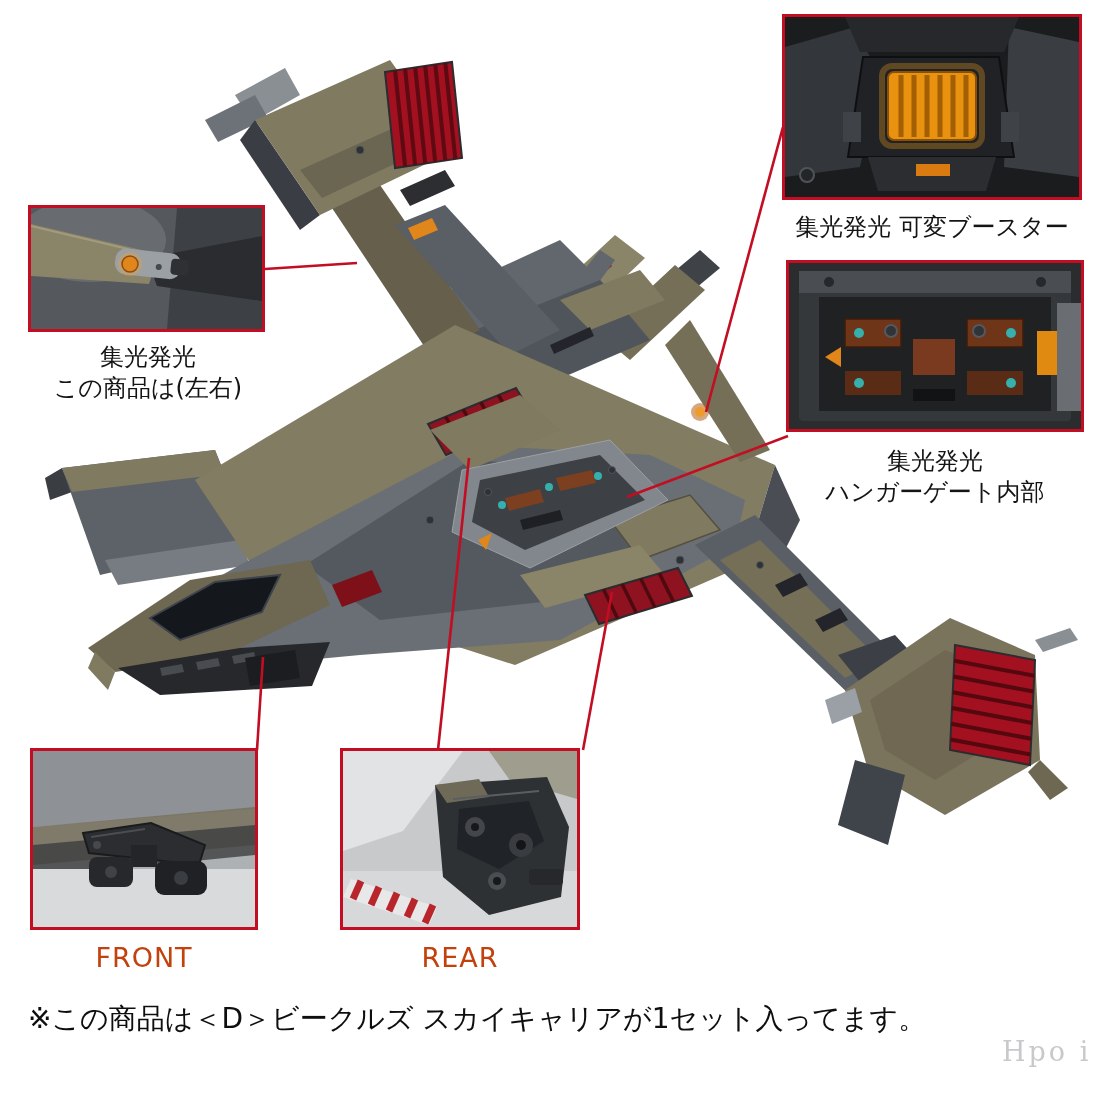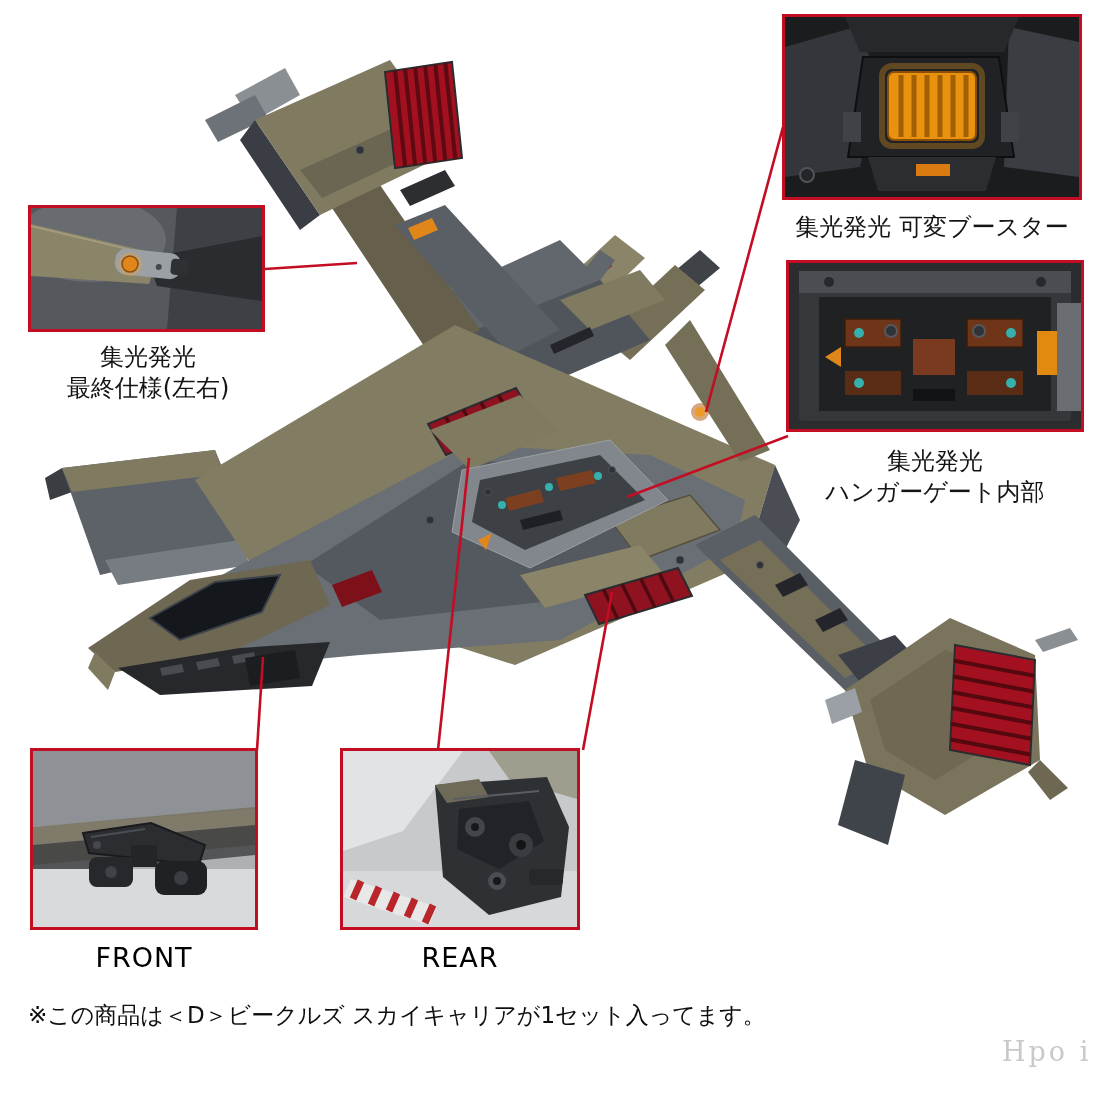--- a/index.html
+++ b/index.html
@@ -16,24 +16,24 @@
   }
   .inset svg{display:block;width:100%;height:100%;}
   .callout-label{
     position:absolute;z-index:5;font-size:24px;line-height:31px;
     text-align:center;font-weight:500;color:#141414;white-space:nowrap;
   }
   .callout-label span{display:block;}
   .left-align{text-align:left;}
   .caps-label{
     position:absolute;z-index:5;font-size:27px;letter-spacing:1px;
-    text-align:center;color:#000000;font-weight:400;
+    text-align:center;color:#c2410c;font-weight:400;
   }
   .note-line{
-    position:absolute;z-index:5;left:28px;font-size:23px;color:#0e0e0e;
+    position:absolute;z-index:5;left:28px;font-size:28px;color:#0e0e0e;
     font-weight:500;white-space:nowrap;
   }
   .watermark{
     position:absolute;z-index:5;font-size:27px;letter-spacing:3px;
     color:#c8c9cb;font-family:"DejaVu Serif","Liberation Serif",serif;text-align:right;
   }
   .leader{stroke:var(--accent,#c30d23);stroke-width:2.6;fill:none;}
 </style>
 </head>
 <body>
@@ -206,21 +206,21 @@
         <rect x="84" y="43" width="66" height="26" rx="11" fill="#9ba0a5"></rect>
         <rect x="140" y="48" width="18" height="16" rx="4" fill="#2e3033"></rect>
         <circle cx="128" cy="58" r="3" fill="#45484c"></circle>
       </g>
       <circle cx="99" cy="56" r="12" fill="#f0a030" opacity="0.35"></circle>
       <circle cx="99" cy="56" r="8" fill="#e0861a" stroke="#8a4c10" stroke-width="1.5"></circle>
     </svg>
   </div>
   <div class="callout-label" style="left:8px;top:342px;width:280px;">
     <span>集光発光</span>
-    <span>最終仕様(左右)</span>
+    <span>この商品は(左右)</span>
   </div>
 
   <div class="inset" style="left:782px;top:14px;width:300px;height:186px;">
     <svg viewBox="0 0 294 180" preserveAspectRatio="none">
       <rect width="294" height="180" fill="#1b1c1e"></rect>
       <polygon points="0,30 70,10 95,60 75,150 0,160" fill="#33363a"></polygon>
       <polygon points="224,10 294,25 294,160 219,150" fill="#3a3d41"></polygon>
       <polygon points="60,0 234,0 219,35 75,35" fill="#26282b"></polygon>
       <polygon points="78,40 214,40 229,140 63,140" fill="#202225" stroke="#0e0f10" stroke-width="2"></polygon>
       <rect x="58" y="95" width="18" height="30" fill="#3f4246"></rect>

